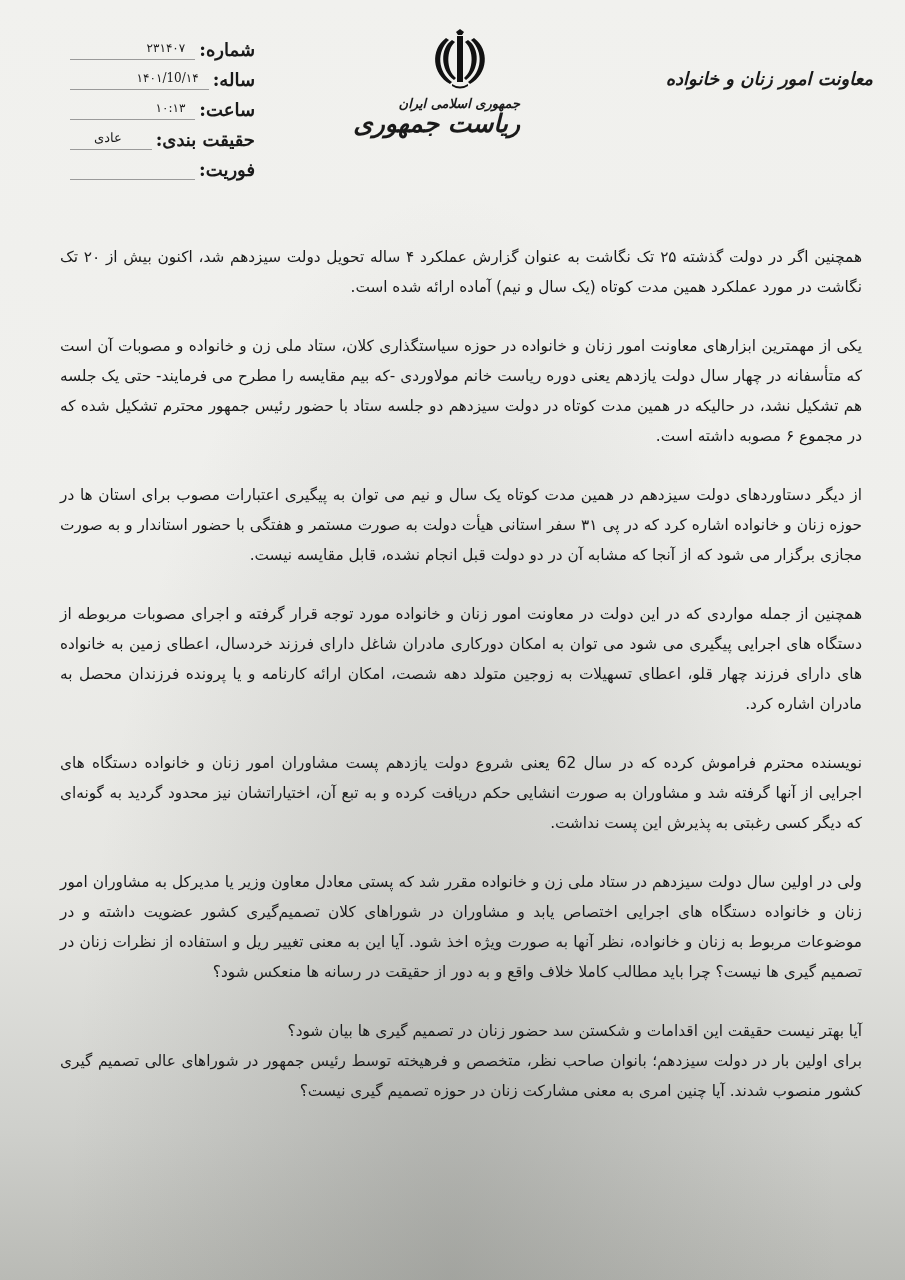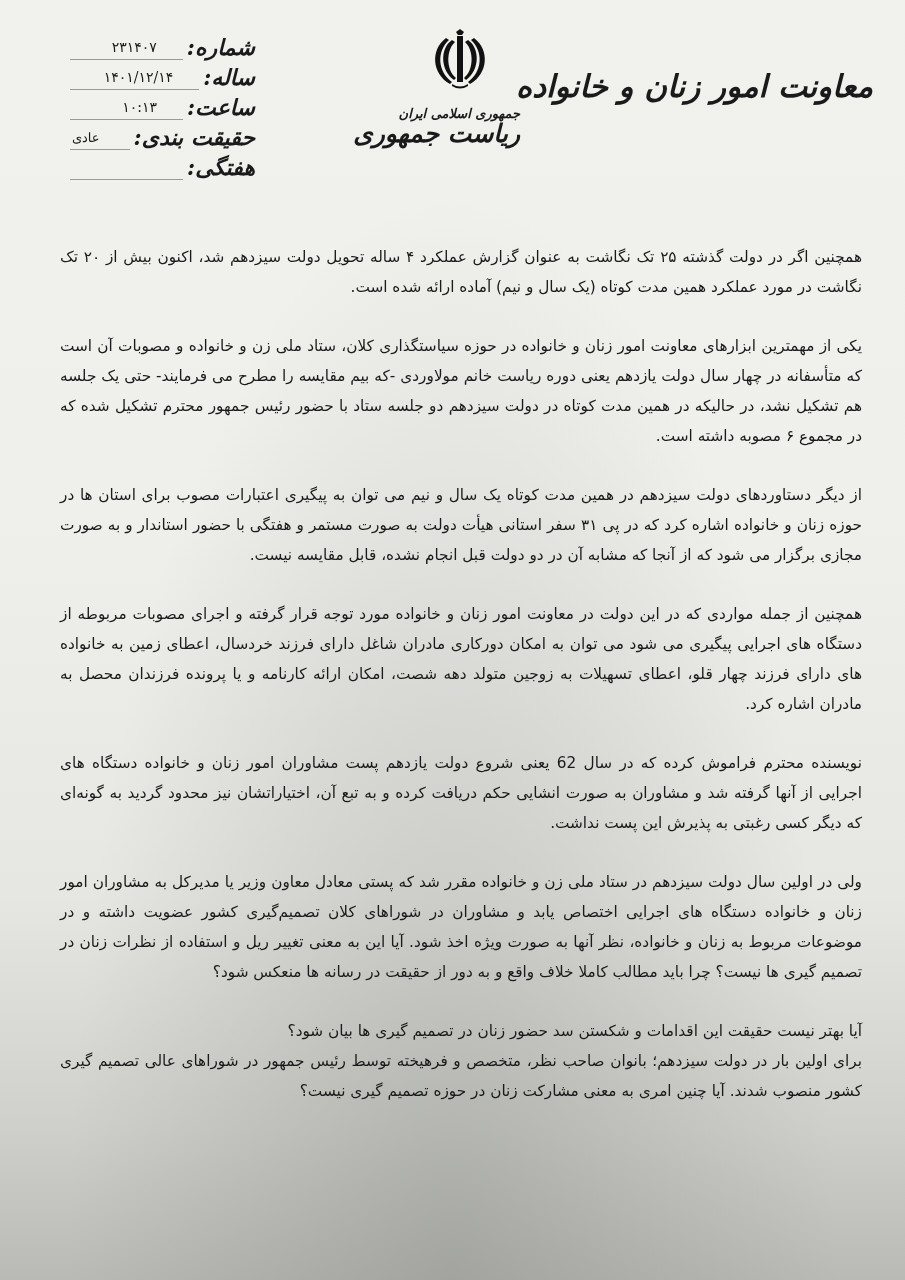--- a/index.html
+++ b/index.html
@@ -16,44 +16,44 @@
     pointer-events:none;
   }
   .meta {
     position:absolute; left:70px; top:30px; width:185px;
     direction:rtl;
   }
   .meta-row {
     position:relative; height:30px; display:flex; align-items:flex-end;
   }
   .meta-label {
-    font-family:"DejaVu Serif", serif; font-weight:bold; font-style:italic;
-    font-size:22px; white-space:nowrap; margin-left:4px;
+    font-family:"DejaVu Serif", serif; font-weight:bold; 
+    font-size:18px; white-space:nowrap; margin-left:4px;
   }
   .meta-line {
     flex:1; border-bottom:1.5px solid #9a9a9a; height:20px; position:relative;
   }
   .meta-value {
-    position:absolute; right:26px; bottom:4px; font-size:14px; font-family:"DejaVu Serif", serif;
+    position:absolute; right:10px; bottom:4px; font-size:12px; font-family:"DejaVu Serif", serif;
     direction:ltr; white-space:nowrap; letter-spacing:1px;
   }
   .meta-value.fa { direction:rtl; font-size:13px; right:30px; }
   .emblem {
     position:absolute; left:400px; top:28px; width:120px; height:120px; text-align:center;
   }
   .emblem-line {
     font-family:"DejaVu Serif", serif; font-style:italic; font-weight:bold;
     direction:rtl; white-space:nowrap;
   }
-  .emblem-line.l1 { font-size:13px; margin-top:12px; }
+  .emblem-line.l1 { font-size:13px; margin-top:2px; }
   .emblem-line.l2 { font-size:25px; margin-top:-2px; }
   .dept {
     position:absolute; right:32px; top:68px;
     font-family:"DejaVu Serif", serif; font-weight:bold; font-style:italic;
-    font-size:31px; direction:rtl; white-space:nowrap;
+    font-size:18px; direction:rtl; white-space:nowrap;
   }
   .body-text {
     position:absolute; left:44px; top:242px; width:818px;
     direction:rtl; text-align:justify;
     font-family:"DejaVu Sans", sans-serif; font-size:15.3px; line-height:30px;
   }
   .para { margin:0 0 29px 16px; text-align:justify; text-align-last:right; }
   .para.tight { margin-bottom:0; }
 </style>
 </head>
@@ -64,37 +64,37 @@
 <div class="meta">
   <div class="meta-row">
     <span class="meta-label">شماره:</span>
     <span class="meta-line">
       <span class="meta-value">۲۳۱۴۰۷</span>
     </span>
   </div>
   <div class="meta-row">
     <span class="meta-label">ساله:</span>
     <span class="meta-line">
-      <span class="meta-value">۱۴۰۱/۱۲/۱۴</span>
+      <span class="meta-value">۱۴۰۱/10/۱۴</span>
     </span>
   </div>
   <div class="meta-row">
     <span class="meta-label">ساعت:</span>
     <span class="meta-line">
       <span class="meta-value">۱۰:۱۳</span>
     </span>
   </div>
   <div class="meta-row">
     <span class="meta-label">حقیقت بندی:</span>
     <span class="meta-line">
       <span class="meta-value fa">عادی</span>
     </span>
   </div>
   <div class="meta-row">
-    <span class="meta-label">هفتگی:</span>
+    <span class="meta-label">فوریت:</span>
     <span class="meta-line">
       <span class="meta-value"></span>
     </span>
   </div>
 </div>
 
 <div class="emblem">
   <svg width="60" height="62" viewBox="0 0 60 62">
     <g fill="#111">
       <path d="M27 8 h6 v46 h-6z"></path>

